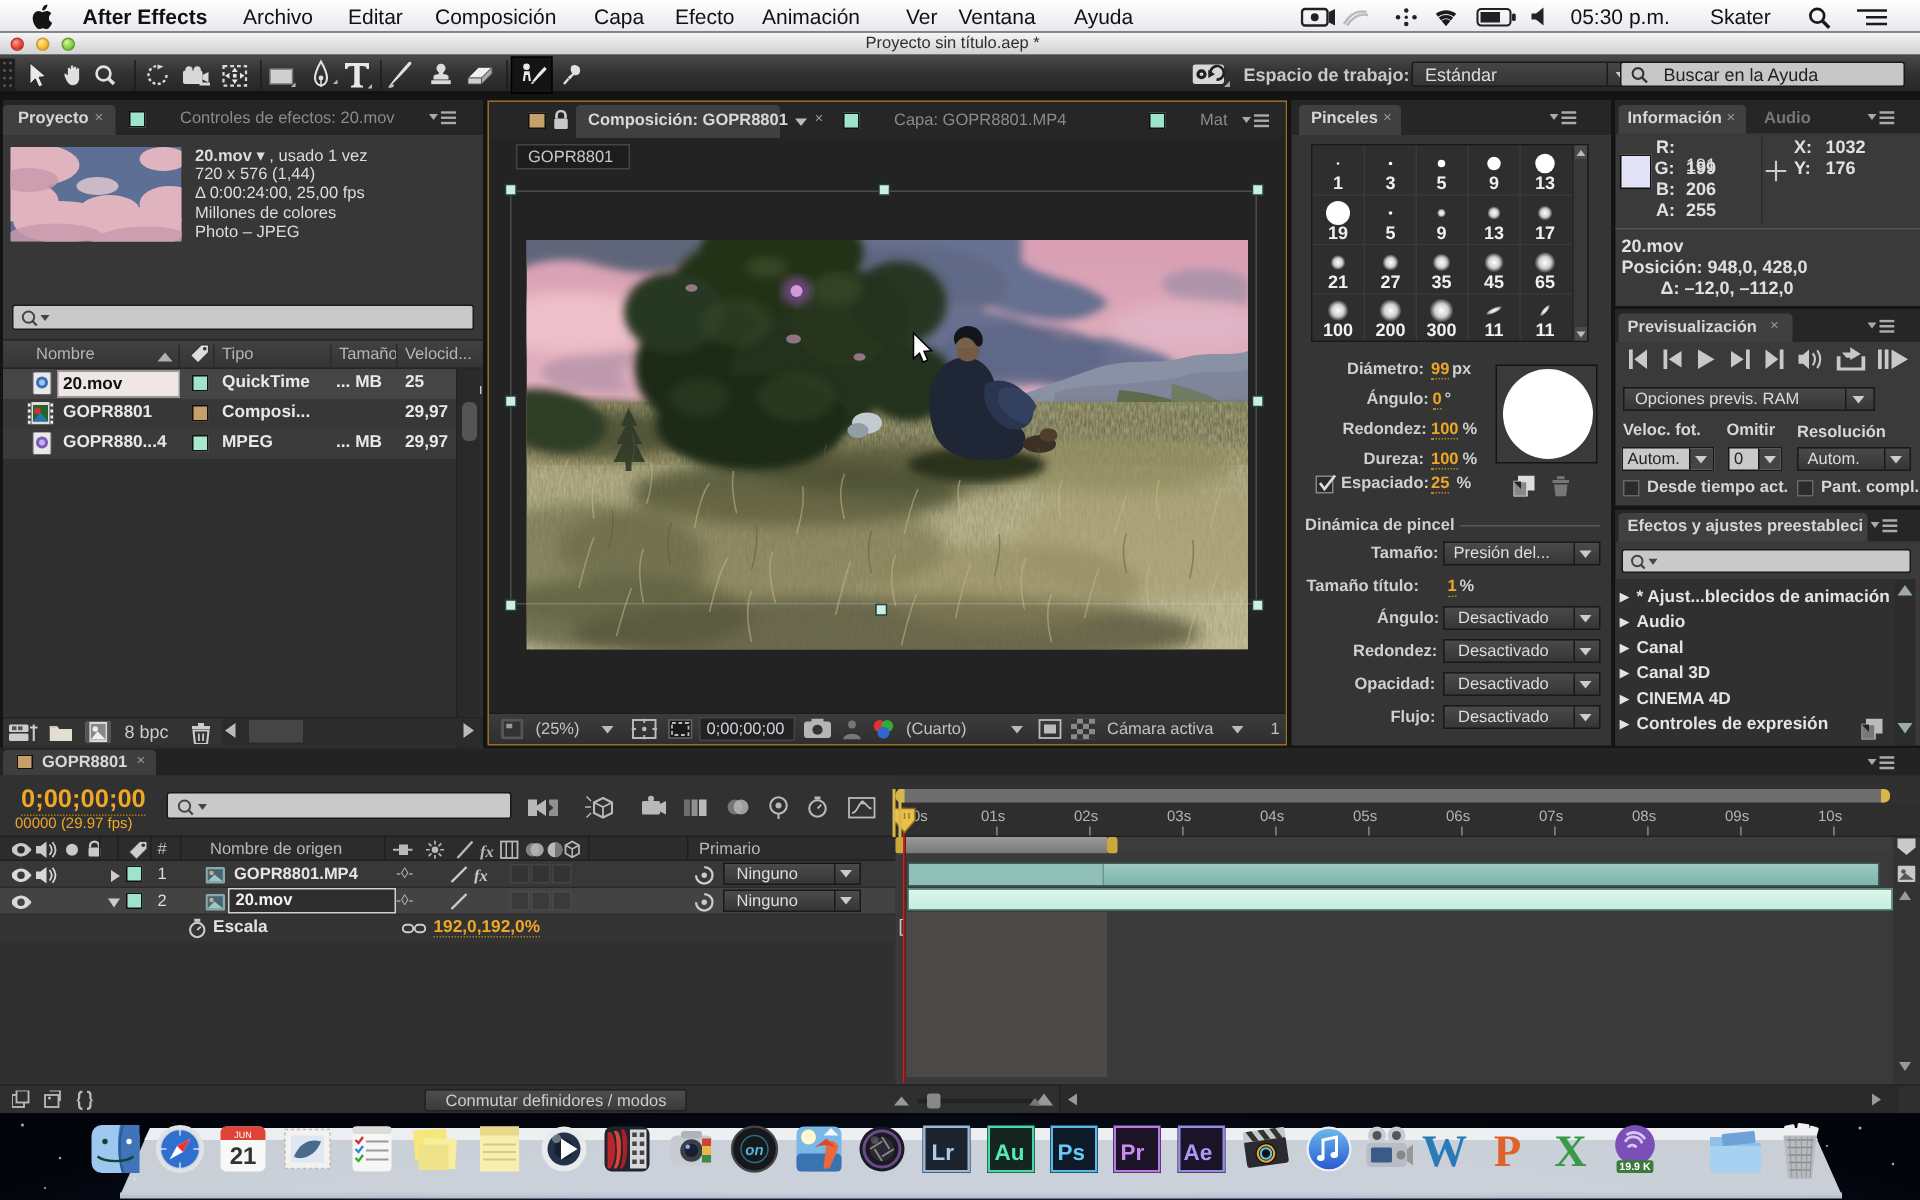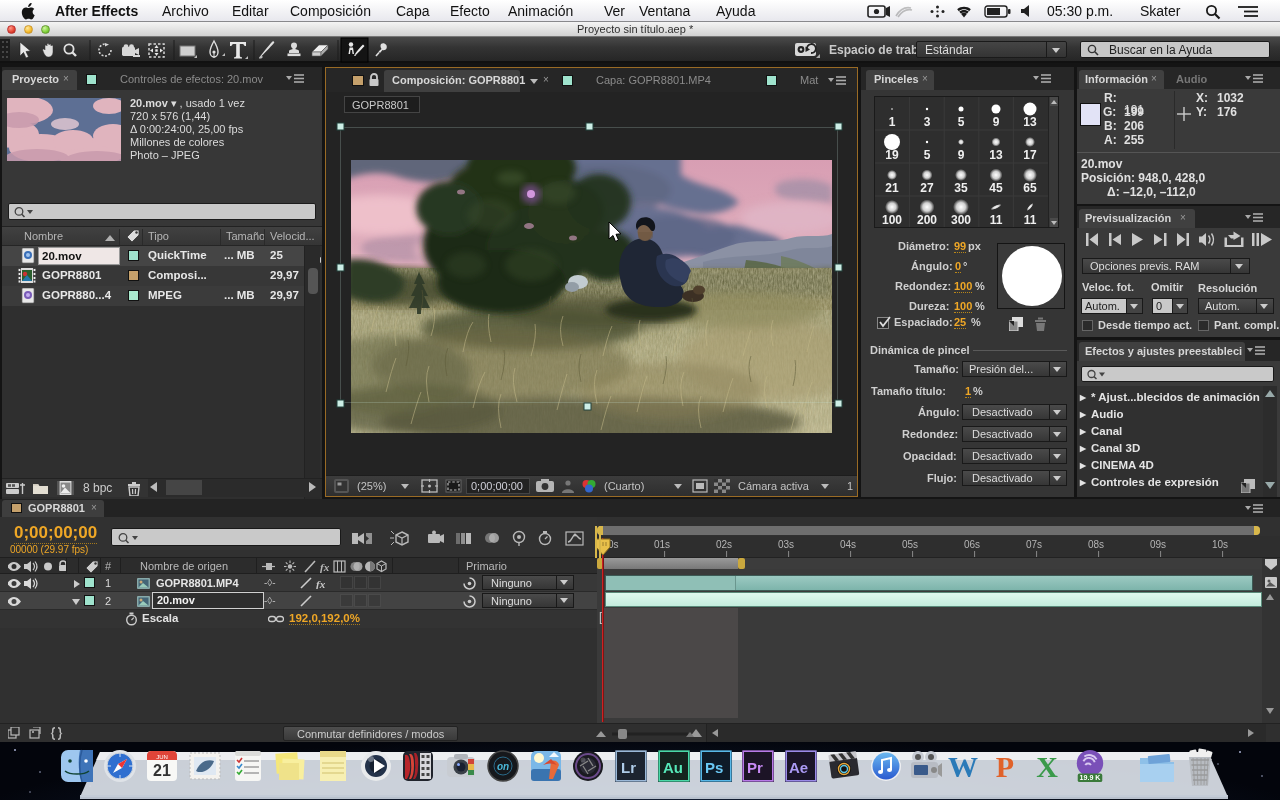--- a/index.html
+++ b/index.html
@@ -196,21 +196,21 @@
 
     <svg class="abs" style="left:795px;top:5px;" width="26" height="17" viewBox="0 0 26 17">
       <rect x="0" y="1" width="21" height="13" rx="2" fill="#d8d8d8"></rect>
       <circle cx="6" cy="7.5" r="3.4" fill="#222"></circle>
         <circle cx="6" cy="7.5" r="1.2" fill="#d8d8d8"></circle>
       <path d="M12 7.5 A4.5 4.5 0 1 1 16 11" fill="none" stroke="#222" stroke-width="1.8"></path>
         <path d="M12 4.5 L16.5 7.5 L12 10 Z" fill="#222" transform="translate(-1.5,0)"></path>
       <path d="M21 16 L25 16 L25 12 Z" fill="#aaa"></path>
     </svg>
     <span class="txt" style="left:829px;top:6px;font-size:12px;font-weight:bold;color:#c9c9c9;">Espacio de trabajo:</span>
-    <div class="abs" style="left:916px;top:4px;width:151px;height:17px;background:linear-gradient(#454545,#343434);border:1px solid #1a1a1a;border-radius:2px;">
+    <div class="abs" style="left:941px;top:4px;width:151px;height:17px;background:linear-gradient(#454545,#343434);border:1px solid #1a1a1a;border-radius:2px;">
       <span class="txt" style="left:8px;top:1px;font-size:12px;color:#ddd;">Estándar</span>
       <div class="abs" style="right:0;top:0;width:20px;height:15px;border-left:1px solid #1a1a1a;"></div>
       <div class="abs" style="right:6px;top:6px;width:0;height:0;border-left:4px solid transparent;border-right:4px solid transparent;border-top:5px solid #ccc;"></div>
     </div>
     <div class="abs" style="left:1080px;top:4px;width:190px;height:17px;background:#c7c7c7;border:1px solid #1a1a1a;border-radius:2px;">
       <svg class="abs" style="left:6px;top:2px;" width="13" height="13" viewBox="0 0 13 13">
           <circle cx="5" cy="5" r="3.6" fill="none" stroke="#333" stroke-width="1.4"></circle>
           <line x1="7.8" y1="7.8" x2="11" y2="11" stroke="#333" stroke-width="1.6"></line>
         </svg>
       <span class="txt" style="left:28px;top:1px;font-size:12px;color:#222;">Buscar en la Ayuda</span>

